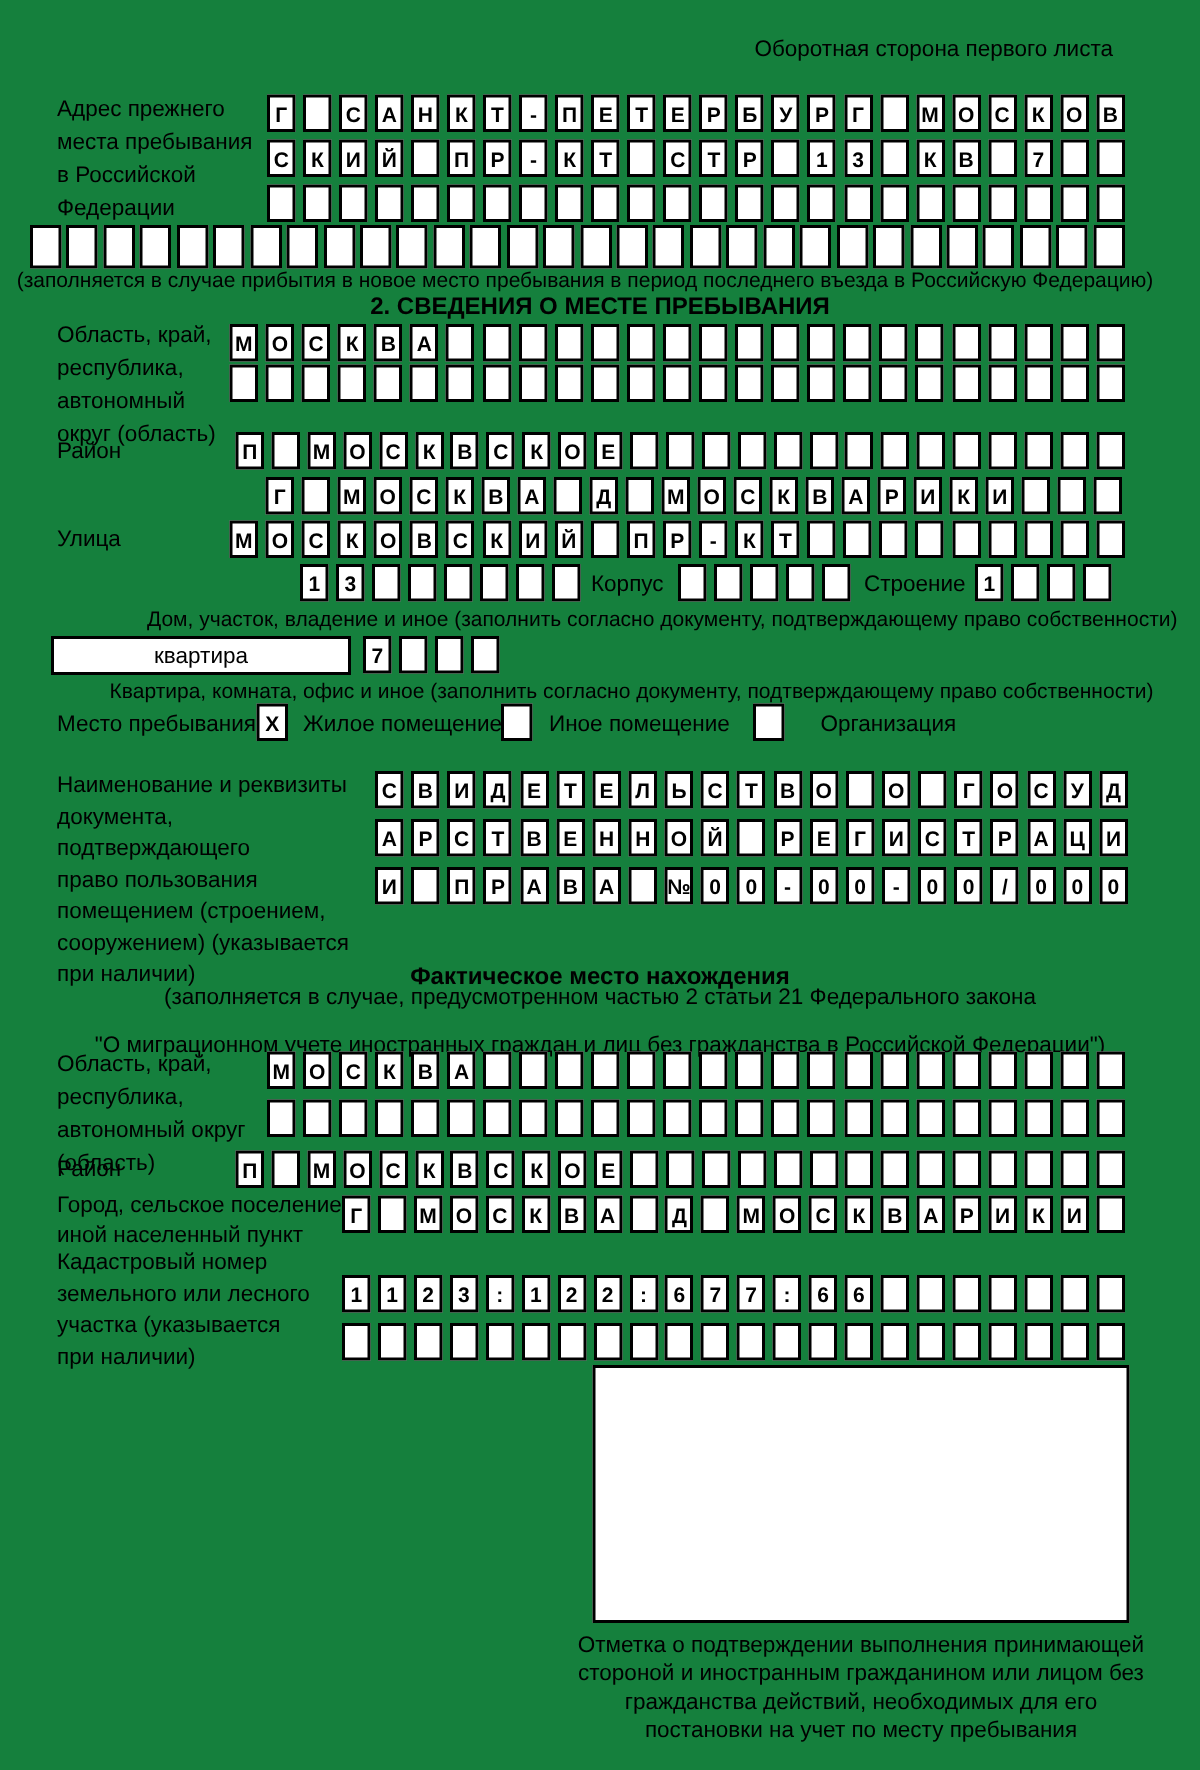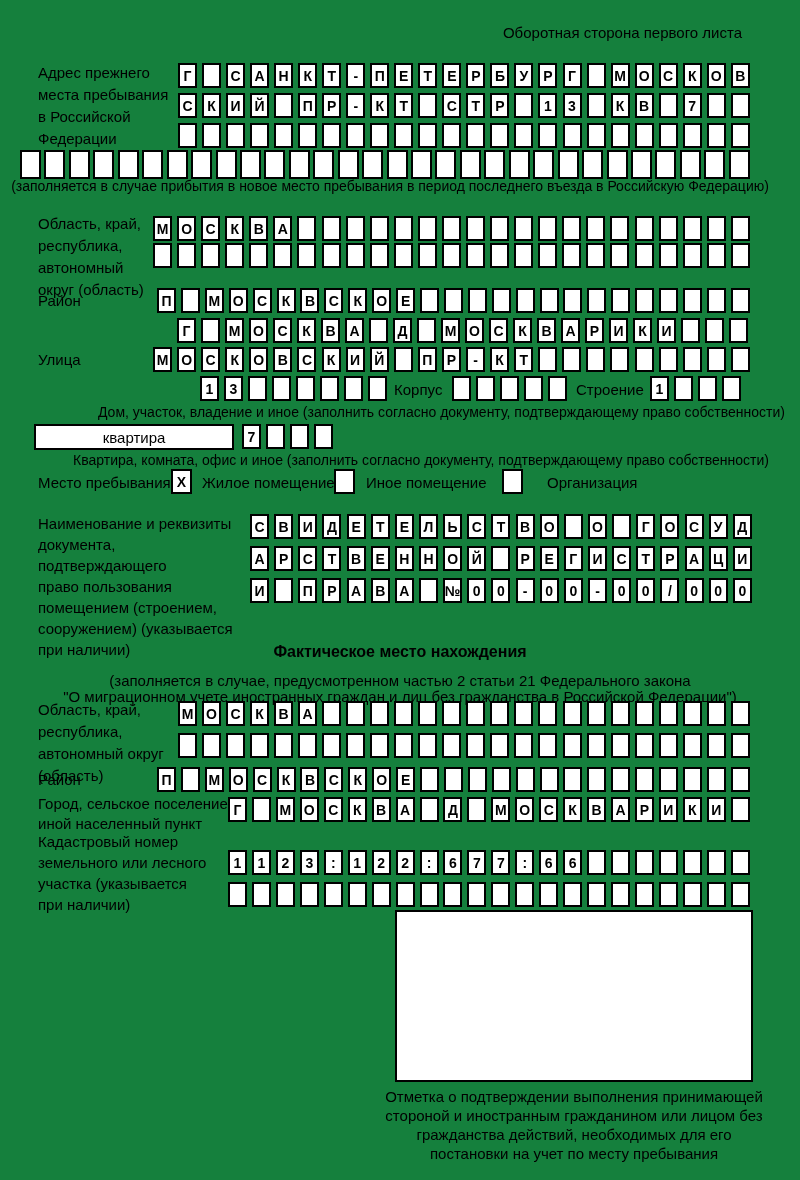--- a/index.html
+++ b/index.html
@@ -149,20 +149,21 @@
       <div class="cell"></div>
       <div class="cell"></div>
       <div class="cell"></div>
       <div class="cell"></div>
       <div class="cell"></div>
       <div class="cell"></div>
       <div class="cell"></div>
     </div>
   <div class="abs caption center" style="left:0; top:178px; width:780px;">(заполняется в случае прибытия в новое место пребывания в период последнего въезда в Российскую Федерацию)</div>
 
+  <div class="abs bold center" style="left:0; top:196px; width:800px; font-size:16px;">2. СВЕДЕНИЯ О МЕСТЕ ПРЕБЫВАНИЯ</div>
 
   <div class="abs label lh22" style="left:38px; top:213px; width:140px;">Область, край,
 республика,
 автономный
 округ (область)</div>
   <div class="abs cellrow" style="left:153px; top:216px; width:597px;">
       <div class="cell">М</div>
       <div class="cell">О</div>
       <div class="cell">С</div>
       <div class="cell">К</div>
@@ -416,21 +417,21 @@
       <div class="cell">-</div>
       <div class="cell">0</div>
       <div class="cell">0</div>
       <div class="cell">/</div>
       <div class="cell">0</div>
       <div class="cell">0</div>
       <div class="cell">0</div>
     </div>
 
   <div class="abs bold center" style="left:0; top:643px; width:800px; font-size:16px;">Фактическое место нахождения</div>
-  <div class="abs label center" style="left:0; top:670px; width:800px;">(заполняется в случае, предусмотренном частью 2 статьи 21 Федерального закона</div>
+  <div class="abs label center" style="left:0; top:654px; width:800px;">(заполняется в случае, предусмотренном частью 2 статьи 21 Федерального закона</div>
   <div class="abs label center" style="left:0; top:686px; width:800px;">"О миграционном учете иностранных граждан и лиц без гражданства в Российской Федерации")</div>
 
   <div class="abs label lh22" style="left:38px; top:699px; width:150px;">Область, край,
 республика,
 автономный округ
 (область)</div>
   <div class="abs cellrow" style="left:178px; top:701px; width:572px;">
       <div class="cell">М</div>
       <div class="cell">О</div>
       <div class="cell">С</div>

